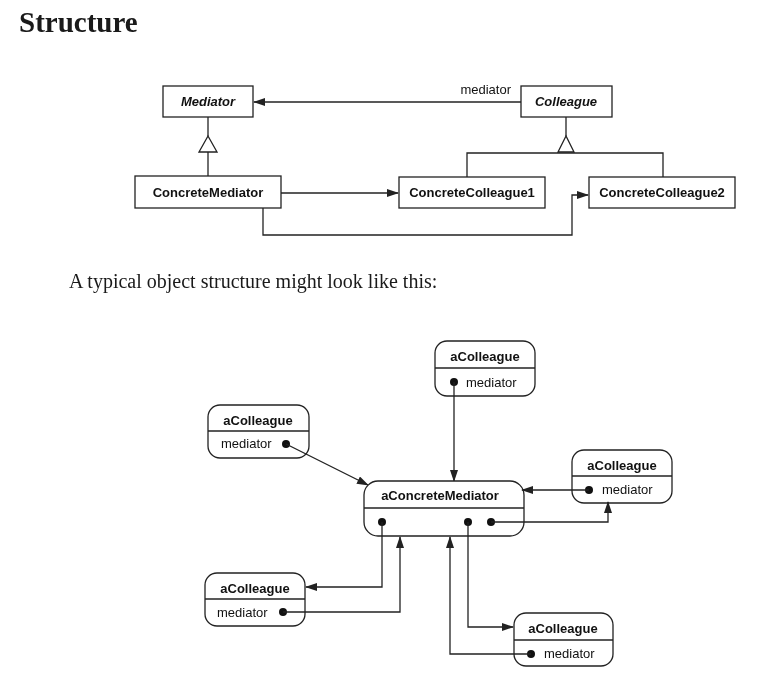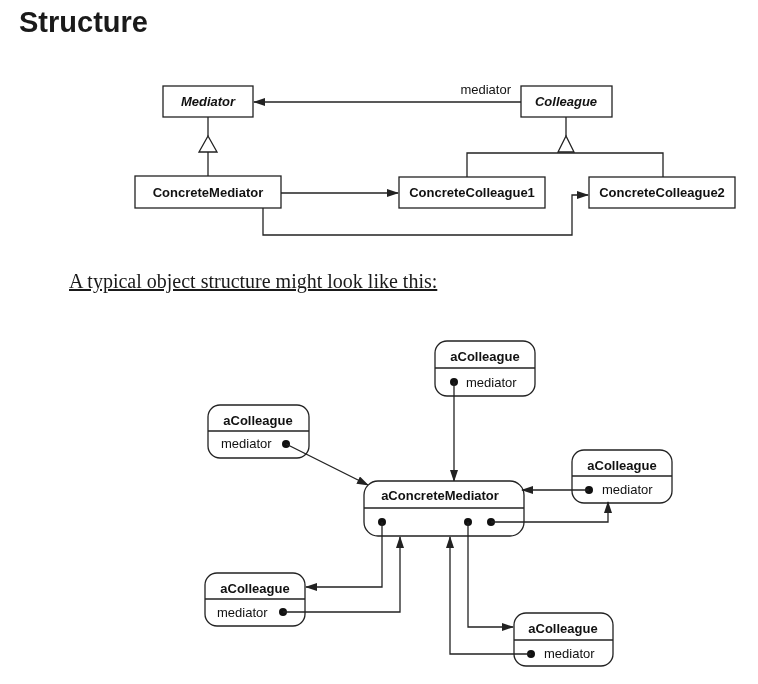--- a/index.html
+++ b/index.html
@@ -1,25 +1,25 @@
 <!DOCTYPE html>
 <html><head>
   <meta charset="utf-8">
   <style>
     html, body { margin: 0; padding: 0; background: #ffffff; }
     body { width: 758px; height: 684px; position: relative; overflow: hidden; }
     .heading {
       position: absolute; left: 19px; top: 6px;
-      font-family: Liberation Sans, sans-serif;
+      font-family: Liberation Serif, serif;
       font-weight: bold; font-size: 29px; color: #1a1a1a;
     }
     .caption {
       position: absolute; left: 69px; top: 270px;
       font-family: "Liberation Serif", "DejaVu Serif", serif;
-      font-size: 20px; color: #1a1a1a; text-decoration: underline;
+      font-size: 20px; color: #1a1a1a;
     }
     svg { position: absolute; left: 0; top: 0; }
     svg text { font-family: "Liberation Sans", "DejaVu Sans", sans-serif; fill: #111; }
     .cls-box { fill: #fff; stroke: #222; stroke-width: 1.3; }
     .line { fill: none; stroke: #222; stroke-width: 1.3; }
     .b { font-weight: bold; font-size: 13px; }
     .bi { font-weight: bold; font-style: italic; font-size: 13px; }
     .n { font-size: 13px; }
   </style>
 </head>

